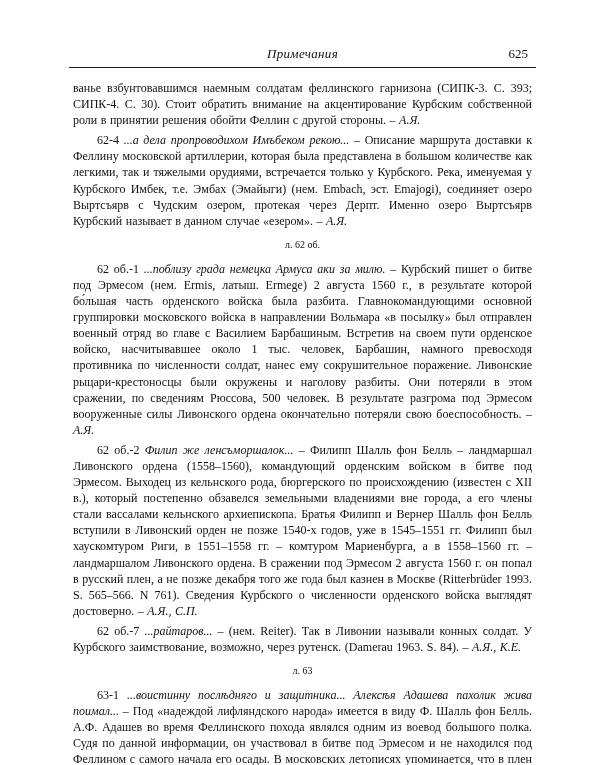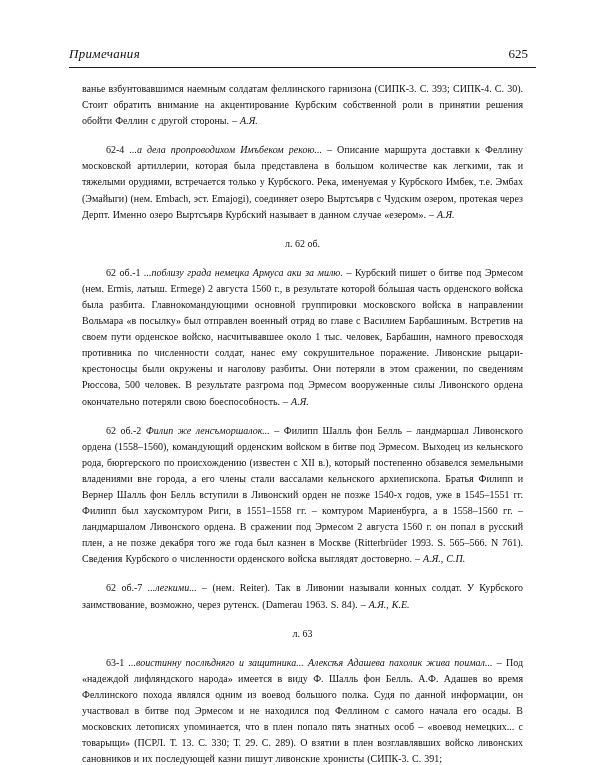--- a/index.html
+++ b/index.html
@@ -16,21 +16,21 @@
   }
   .page {
     box-sizing: border-box;
     width: 600px;
     height: 765px;
     padding: 45px 64px 0 69px;
     background: #ffffff;
   }
   .running-head {
     position: relative;
-    text-align: left;
+    text-align: center;
     font-size: 13px;
     line-height: 17px;
     height: 17px;
   }
   .running-title {
     font-style: italic;
     letter-spacing: 0.3px;
   }
   .page-num {
     position: absolute;
@@ -40,22 +40,22 @@
   }
   .head-rule {
     border: none;
     border-top: 1.6px solid #1d1d1d;
     margin: 5px 0 0 0;
   }
   .content {
     margin-top: 12px;
   }
   p.para {
-    margin: 13px;
-    font-size: 10px;
+    margin: 4px;
+    font-size: 12px;
     line-height: 16.1px;
     text-align: justify;
     word-spacing: 0.5px;
   }
   p.para.indent {
     text-indent: 24px;
   }
   .sect-head {
     text-align: center;
     font-size: 10px;
@@ -72,17 +72,17 @@
     <span class="running-title">Примечания</span>
     <span class="page-num">625</span>
   </div>
   <hr class="head-rule">
   <div class="content">
       <p class="para"><span>ванье взбунтовавшимся наемным солдатам феллинского гарнизона (СИПК-3. С. 393; СИПК-4. С. 30). Стоит обратить внимание на акцентирование Курбским собственной роли в принятии решения обойти Феллин с другой стороны. – </span><em>А.Я.</em></p>
       <p class="para indent"><span>62-4 </span><em>...а дела пропроводихом Имъбеком рекою...</em><span> – Описание маршрута доставки к Феллину московской артиллерии, которая была представлена в большом количестве как легкими, так и тяжелыми орудиями, встречается только у Курбского. Река, именуемая у Курбского Имбек, т.е. Эмбах (Эмайыги) (нем. Embach, эст. Emajogi), соединяет озеро Выртсъярв с Чудским озером, протекая через Дерпт. Именно озеро Выртсъярв Курбский называет в данном случае «езером». – </span><em>А.Я.</em></p>
       <div class="sect-head">л. 62 об.</div>
       <p class="para indent"><span>62 об.-1 </span><em>...поблизу града немецка Армуса аки за милю.</em><span> – Курбский пишет о битве под Эрмесом (нем. Ermis, латыш. Ermege) 2 августа 1560 г., в результате которой бо́льшая часть орденского войска была разбита. Главнокомандующими основной группировки московского войска в направлении Вольмара «в посылку» был отправлен военный отряд во главе с Василием Барбашиным. Встретив на своем пути орденское войско, насчитывавшее около 1 тыс. человек, Барбашин, намного превосходя противника по численности солдат, нанес ему сокрушительное поражение. Ливонские рыцари-крестоносцы были окружены и наголову разбиты. Они потеряли в этом сражении, по сведениям Рюссова, 500 человек. В результате разгрома под Эрмесом вооруженные силы Ливонского ордена окончательно потеряли свою боеспособность. – </span><em>А.Я.</em></p>
       <p class="para indent"><span>62 об.-2 </span><em>Филип же ленсъморшалок...</em><span> – Филипп Шалль фон Белль – ландмаршал Ливонского ордена (1558–1560), командующий орденским войском в битве под Эрмесом. Выходец из кельнского рода, бюргерского по происхождению (известен с XII в.), который постепенно обзавелся земельными владениями вне города, а его члены стали вассалами кельнского архиепископа. Братья Филипп и Вернер Шалль фон Белль вступили в Ливонский орден не позже 1540-х годов, уже в 1545–1551 гг. Филипп был хаускомтуром Риги, в 1551–1558 гг. – комтуром Мариенбурга, а в 1558–1560 гг. – ландмаршалом Ливонского ордена. В сражении под Эрмесом 2 августа 1560 г. он попал в русский плен, а не позже декабря того же года был казнен в Москве (Ritterbrüder 1993. S. 565–566. N 761). Сведения Курбского о численности орденского войска выглядят достоверно. – </span><em>А.Я., С.П.</em></p>
-      <p class="para indent"><span>62 об.-7 </span><em>...легкими...</em><span> – (нем. Reiter). Так в Ливонии называли конных солдат. У Курбского заимствование, возможно, через рутенск. (Damerau 1963. S. 84). – </span><em>А.Я., К.Е.</em></p>
+      <p class="para indent"><span>62 об.-7 </span><em>...райтаров...</em><span> – (нем. Reiter). Так в Ливонии называли конных солдат. У Курбского заимствование, возможно, через рутенск. (Damerau 1963. S. 84). – </span><em>А.Я., К.Е.</em></p>
       <div class="sect-head">л. 63</div>
       <p class="para indent"><span>63-1 </span><em>...воистинну послѣдняго и защитника... Алексѣя Адашева пахолик жива поимал...</em><span> – Под «надеждой лифляндского народа» имеется в виду Ф. Шалль фон Белль. А.Ф. Адашев во время Феллинского похода являлся одним из воевод большого полка. Судя по данной информации, он участвовал в битве под Эрмесом и не находился под Феллином с самого начала его осады. В московских летописях упоминается, что в плен попало пять знатных особ – «воевод немецких... с товарыщи» (ПСРЛ. Т. 13. С. 330; Т. 29. С. 289). О взятии в плен возглавлявших войско ливонских сановников и их последующей казни пишут ливонские хронисты (СИПК-3. С. 391;</span></p>
     </div>
 </div>
 
 </body></html>

